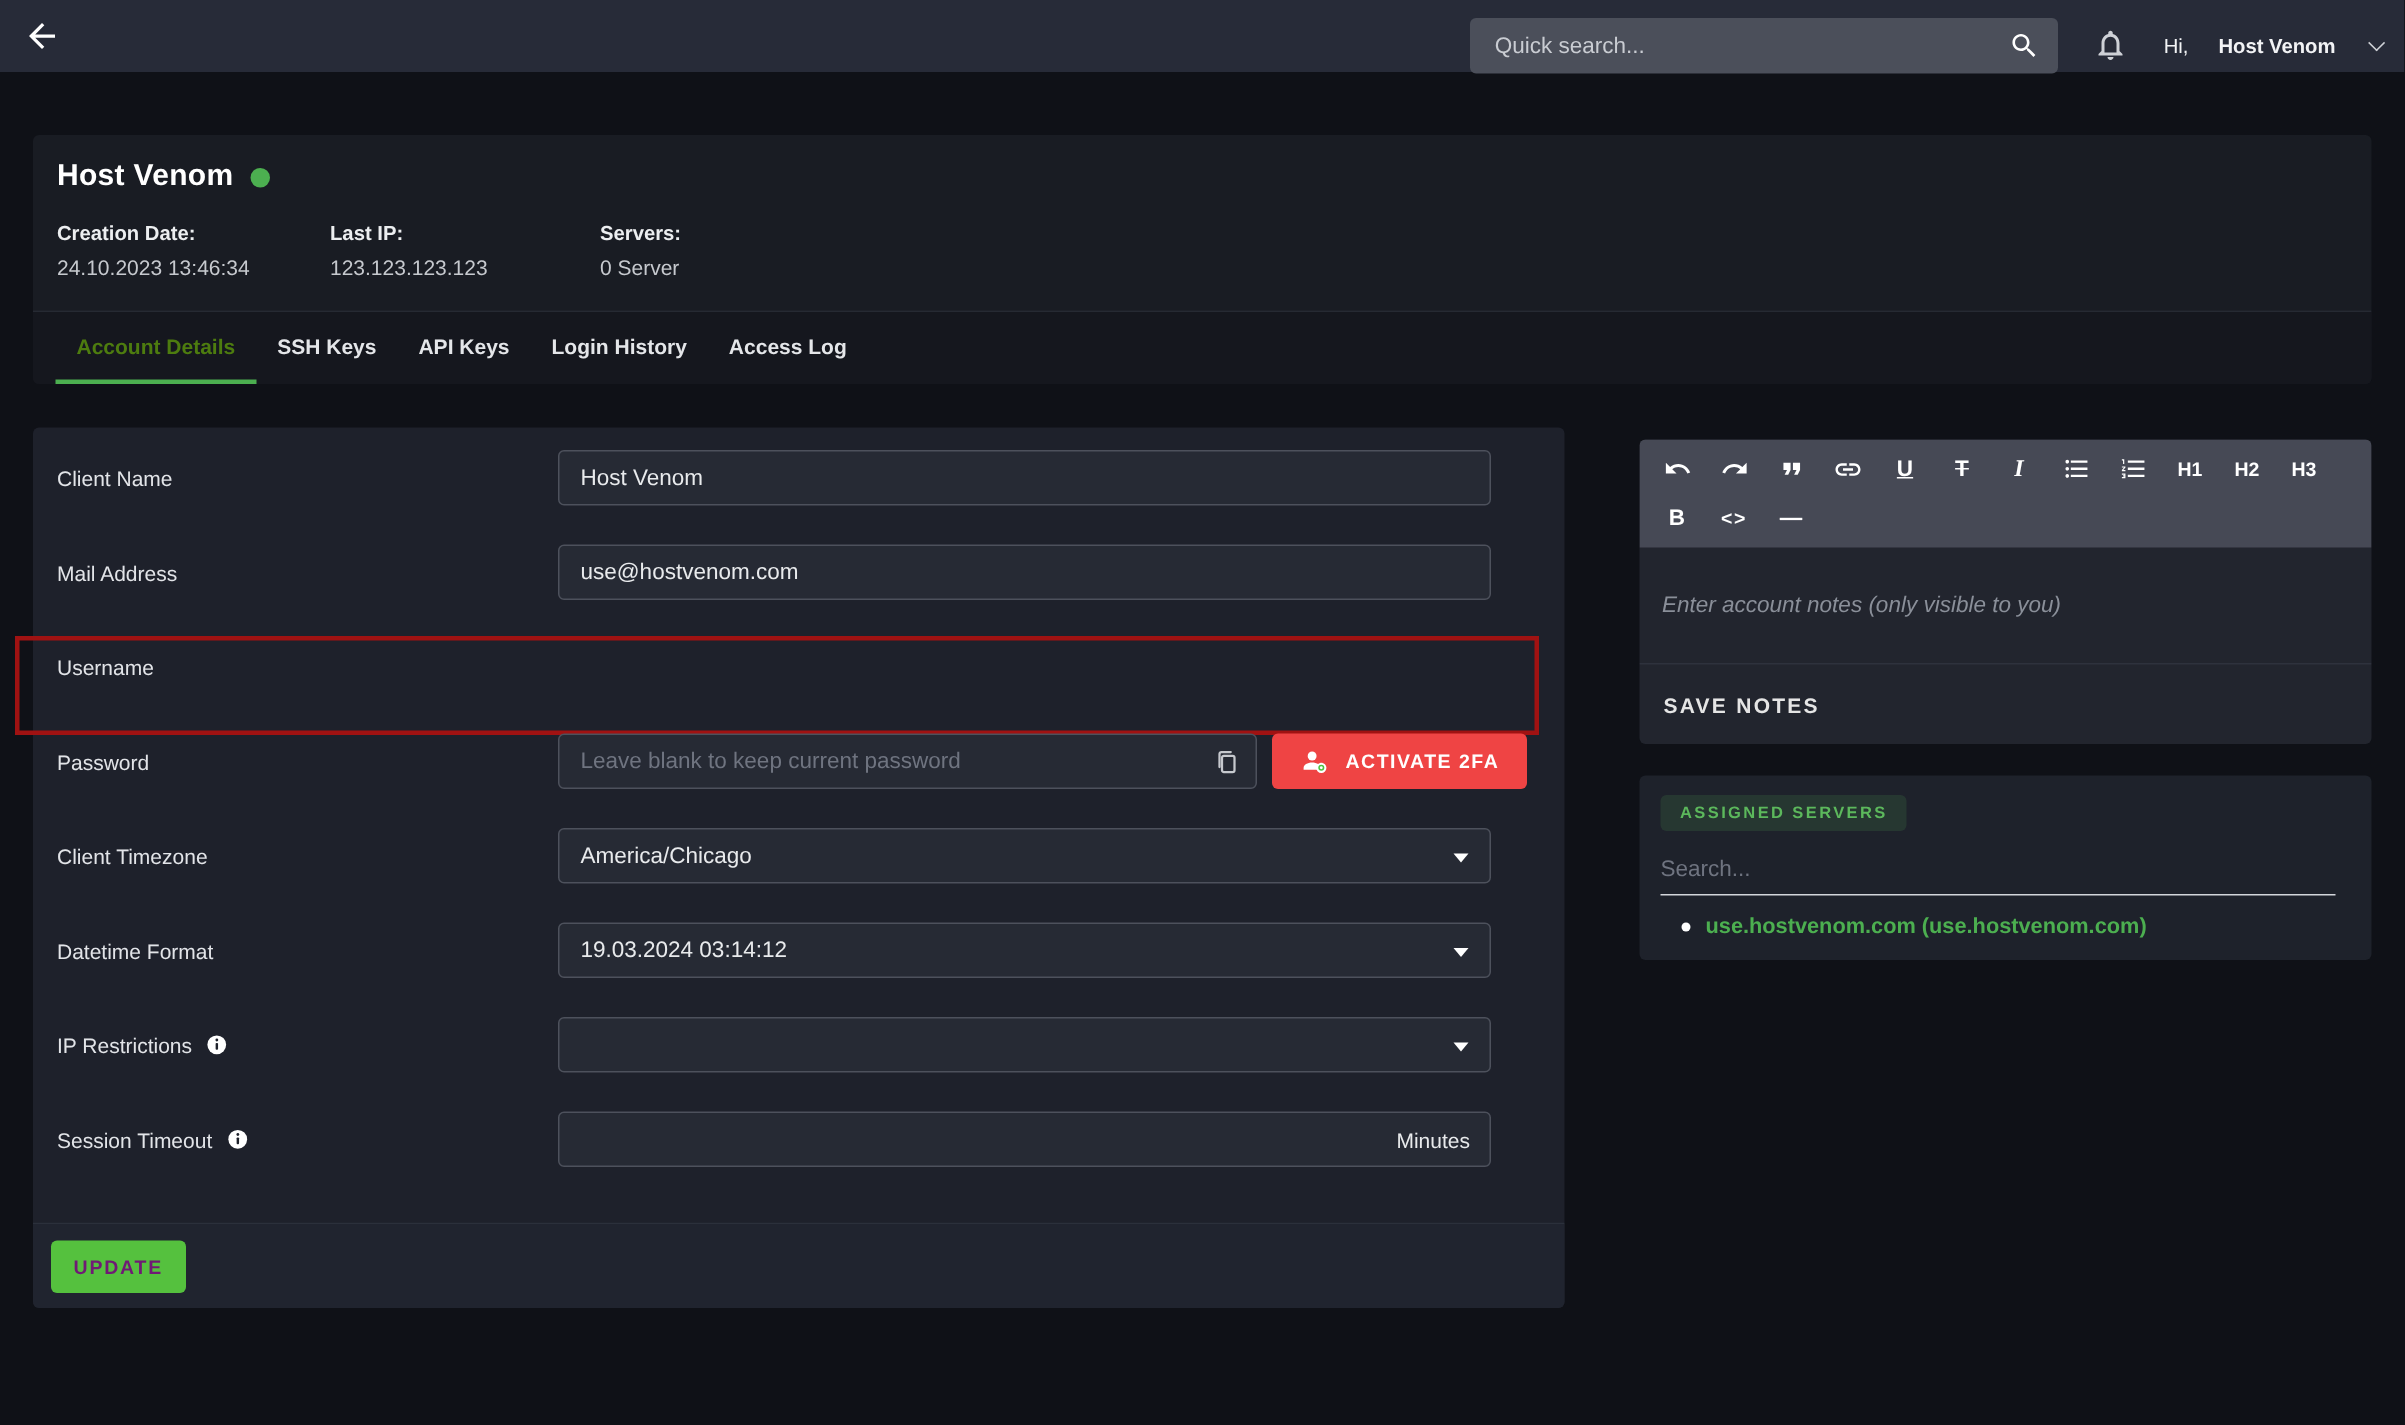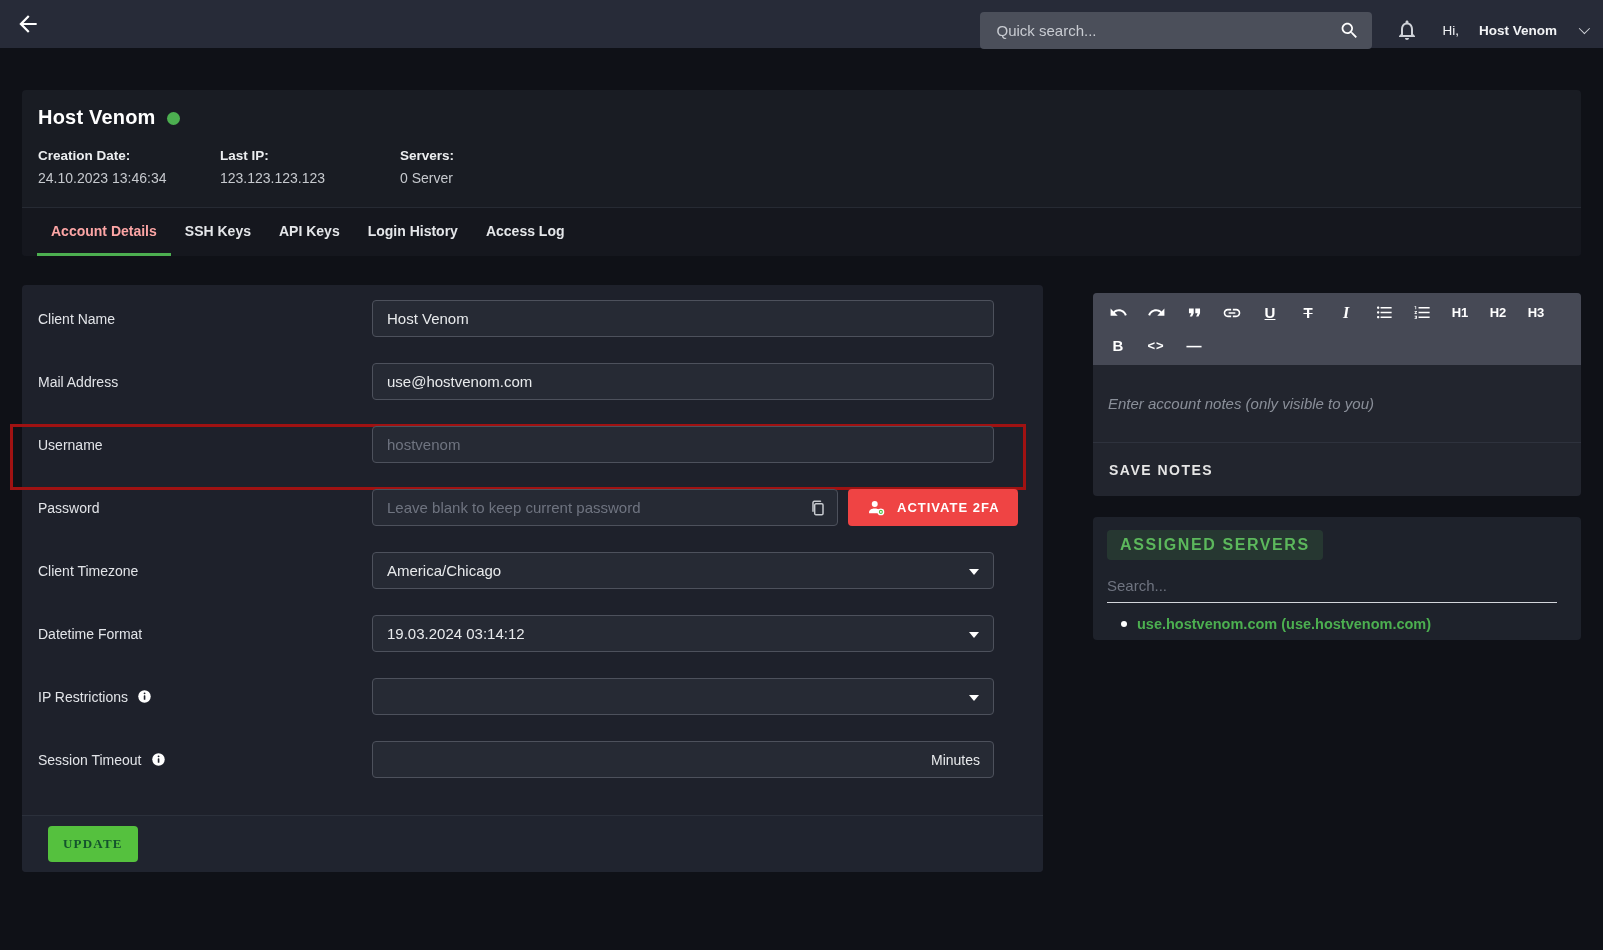--- a/index.html
+++ b/index.html
@@ -49,21 +49,21 @@
   .stat-label { font-size:13.5px; font-weight:bold; color:#eceef0; }
   .stat-value { font-size:14px; color:#c6c9ce; margin-top:7px; }
   .tabbar {
     height:49px; background:#15171e; border-top:1px solid #262a33;
     display:flex; align-items:stretch; padding-left:15px;
   }
   .tab {
     display:flex; align-items:center; padding:0 14px; font-size:14px; font-weight:bold;
     color:#e4e6e9; border-bottom:3px solid transparent; cursor:pointer;
   }
-  .tab.active { color:#fca5a5; border-bottom-color:#4caf50; }
+  .tab.active { color:#4d7c0f; border-bottom-color:#4caf50; }
 
   
   .form-panel {
     position:absolute; left:22px; top:285px; width:1021px; height:587px;
     background:#1e212b; border-radius:4px;
   }
   .form-body { padding-top:15px; }
   .form-row {
     display:flex; align-items:center; height:37px;
     margin:0 49px 26px 16px; position:relative;
@@ -97,24 +97,23 @@
   .annotation-box {
     position:absolute; left:-28px; top:-2px; width:1016px; height:66px;
     border:3px solid #a01212; pointer-events:none;
   }
   .form-footer {
     position:absolute; left:0; right:0; bottom:0; height:57px;
     border-top:1px solid #2b303b; background:#20242f; border-radius:0 0 4px 4px;
     display:flex; align-items:center; padding-left:12px;
   }
   .btn-update {
-    background:#55c13e; color:#14532d; border:none; border-radius:4px;
+    background:#55c13e; color:#701a75; border:none; border-radius:4px;
     font-weight:bold; font-size:13px; letter-spacing:1.2px; padding:10px 15px; cursor:pointer;
-    font-family:Liberation Serif, serif;
-    margin-left:14px;
+    font-family:Liberation Sans, sans-serif;
   }
 
   
   .editor-panel {
     position:absolute; left:1093px; top:293px; width:488px;
     background:#22252e; border-radius:4px; overflow:hidden;
   }
   .toolbar { background:#464955; padding:3px 6px; }
   .tb-row { display:flex; align-items:center; height:33px; }
   .tb-btn {
@@ -136,21 +135,21 @@
     color:#e5e5e5; font-weight:bold; font-size:14px; letter-spacing:1.5px; cursor:pointer;
   }
 
   
   .servers-panel {
     position:absolute; left:1093px; top:517px; width:488px; height:123px;
     background:#1e222b; border-radius:4px; padding:13px 14px;
   }
   .badge {
     display:inline-block; background:rgba(92,184,92,.14); color:#5cb85c;
-    font-size:16px; font-weight:bold; letter-spacing:1.6px;
+    font-size:11px; font-weight:bold; letter-spacing:1.6px;
     padding:6px 13px; border-radius:4px;
   }
   .server-search {
     display:block; width:calc(100% - 10px); margin-top:13px;
     background:transparent; border:none; border-bottom:1px solid #d3d6db;
     color:#e8eaec; font-size:15px; padding:4px 0 8px 0; outline:none;
     font-family:"Liberation Sans",sans-serif;
   }
   .server-search::placeholder { color:#6f7480; opacity:1; }
   .server-item { display:flex; align-items:center; gap:10px; margin-top:13px; padding-left:14px; }
@@ -242,23 +241,20 @@
       <div class="form-row">
         <div class="row-label">Mail Address</div>
         <div class="control">
           <input class="text-input" type="text" value="use@hostvenom.com" style="">
         </div>
       </div>
 
       <div class="form-row">
         <div class="annotation-box"></div>
         <div class="row-label">Username</div>
-        <div class="control">
-          <input class="text-input" type="text" placeholder="hostvenom" style="">
-        </div>
       </div>
 
       <div class="form-row">
         <div class="row-label">Password</div>
         <div class="control">
           <div class="input-wrap pw-wrap">
             <input class="text-input" type="text" placeholder="Leave blank to keep current password" style="">
             <span class="trail-icon">
               <svg width="20" height="20" viewBox="0 0 24 24" fill="none" stroke="#c6c9ce" stroke-width="1.8" stroke-linejoin="round">
                   <rect x="8" y="7" width="10" height="13" rx="1.5"></rect>

